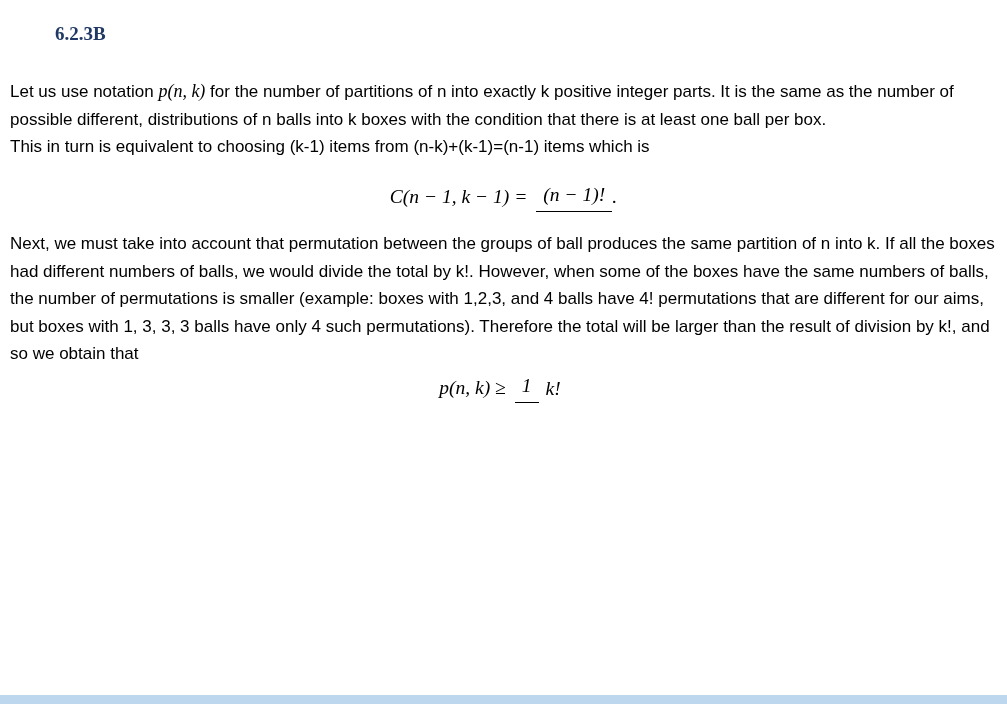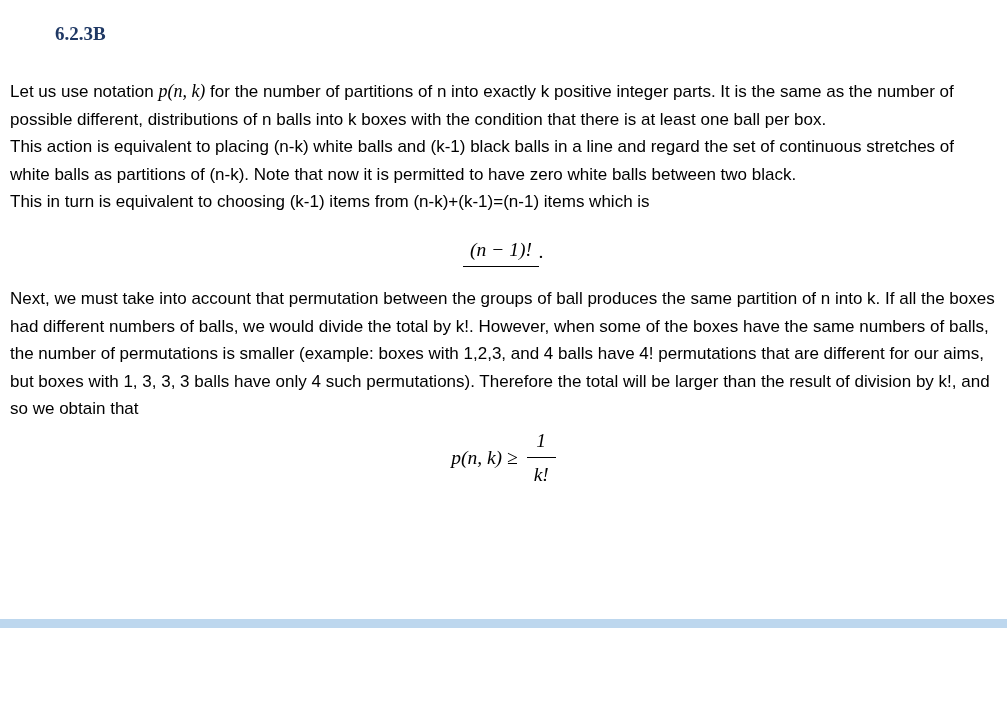--- a/index.html
+++ b/index.html
@@ -1,19 +1,19 @@
 <!DOCTYPE html>
 <html><head>
 <meta charset="utf-8">
 <style>
   html, body { margin: 0; padding: 0; background: #ffffff; }
   .page {
     position: relative;
     width: 1007px;
-    height: 628px;
+    height: 704px;
     background: #ffffff;
     overflow: hidden;
     font-family: "Liberation Sans", sans-serif;
     color: #000000;
   }
   .problem-header {
     display: flex;
     align-items: flex-start;
     gap: 20px;
     margin: 20px 0 0 55px;
@@ -47,21 +47,21 @@
     font-style: italic;
     font-size: 19.5px;
     color: #000000;
   }
   .formula-1 { margin: 20px 0 18px 0; }
   .formula-2 { margin: 4px 0 0 0; }
   .formula .lhs { margin-right: 9px; }
   .formula .rhs { margin-left: 9px; }
   .frac {
     display: inline-flex;
-    flex-direction: column;
+    flex-direction: row;
     align-items: stretch;
     text-align: center;
     vertical-align: middle;
   }
   .frac .num {
     padding: 0 7px 3px 7px;
     border-bottom: 1.5px solid #000000;
   }
   .frac .den {
     padding: 3px 7px 0 7px;
@@ -80,24 +80,24 @@
 <body>
 
 <div class="page">
 
   <div class="problem-header">
     <span class="problem-number">6.2.3B</span>
   </div>
 
   <div class="body-text">
     <p><span>Let us use notation </span><span class="math-inline">p(n, k)</span><span> for the number of partitions of n into exactly k positive integer parts. It is the same as the number of possible different, distributions of n balls into k boxes with the condition that there is at least one ball per box.</span></p>
-    <p>This action is equivalent to placing (n-k) white balls and (k-1) black balls in a line and regard the set of continuous stretches of white balls as partitions of (n-k). Note that now it is permitted to have zero white balls between two black.</p>
     <p>This in turn is equivalent to choosing (k-1) items from (n-k)+(k-1)=(n-1) items which is</p>
 
     <div class="formula formula-1">
+      <span class="lhs">C(n − 1, k − 1) =</span>
       <span class="frac">
         <span class="num">(n − 1)!</span>
       </span>
       <span class="period">.</span>
     </div>
 
     <p>Next, we must take into account that permutation between the groups of ball produces the same partition of n into k. If all the boxes had different numbers of balls, we would divide the total by k!. However, when some of the boxes have the same numbers of balls, the number of permutations is smaller (example: boxes with 1,2,3, and 4 balls have 4! permutations that are different for our aims, but boxes with 1, 3, 3, 3 balls have only 4 such permutations). Therefore the total will be larger than the result of division by k!, and so we obtain that</p>
 
     <div class="formula formula-2">
       <span class="lhs">p(n, k) ≥</span>

